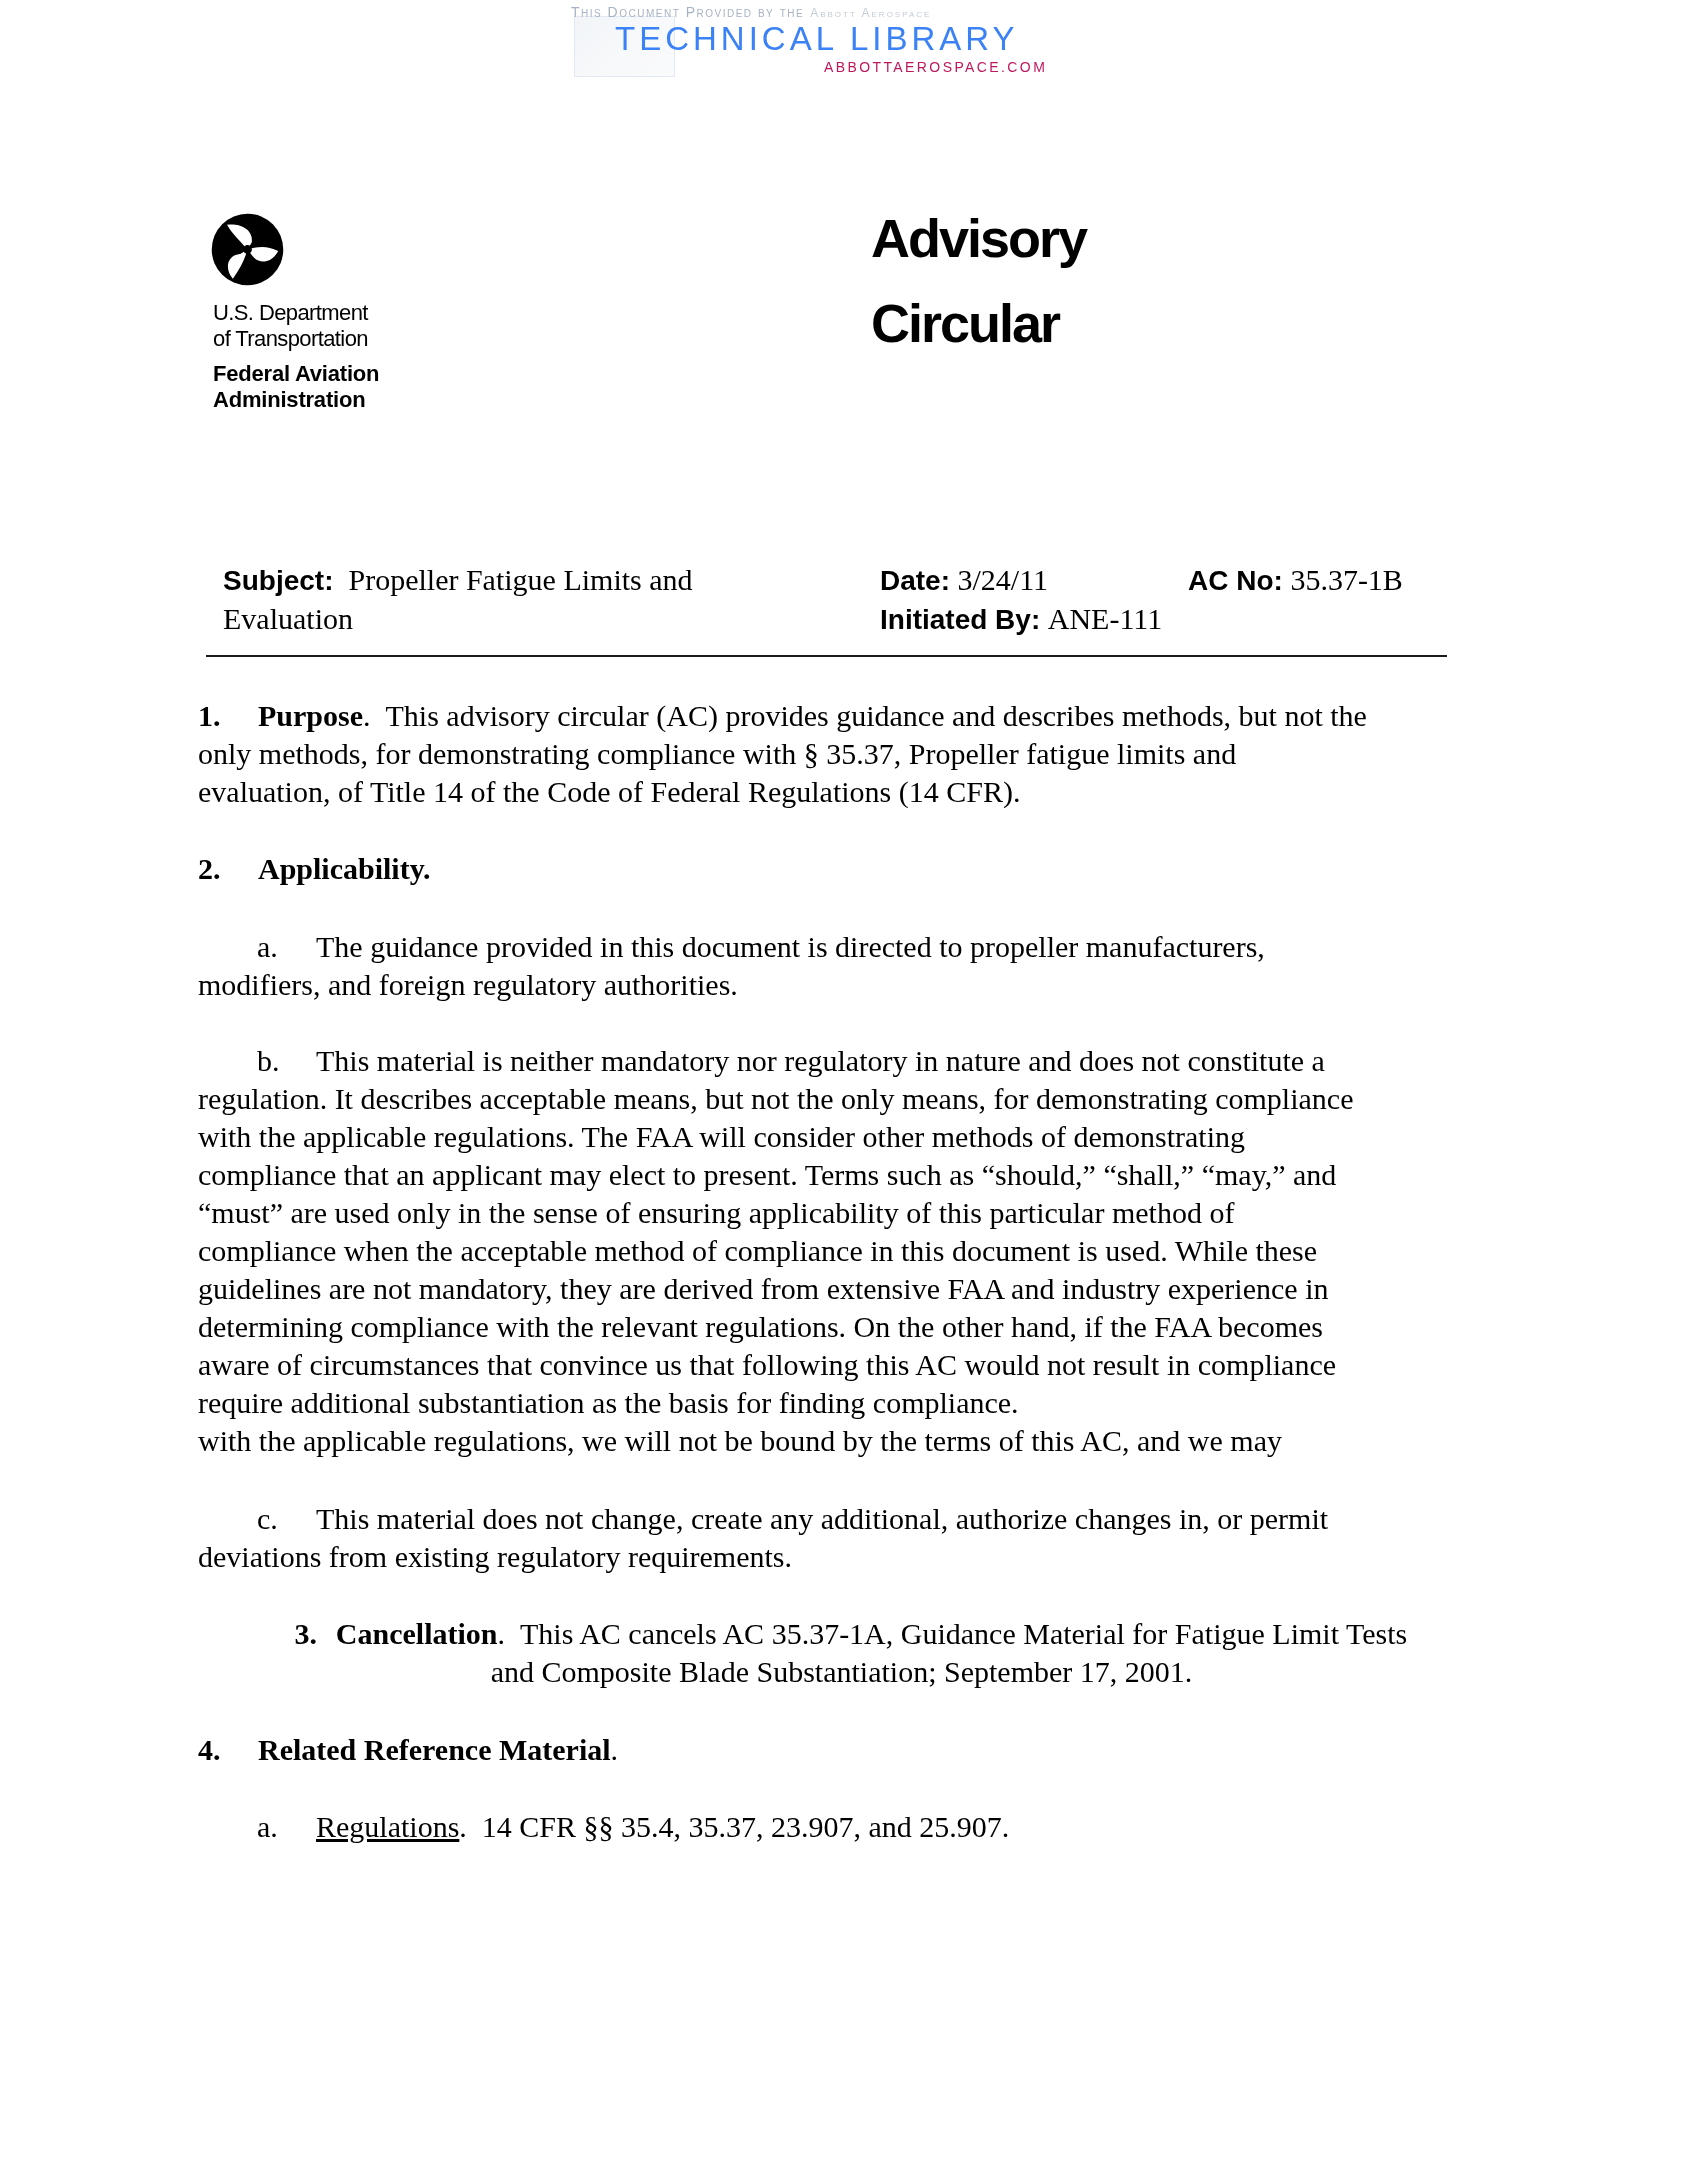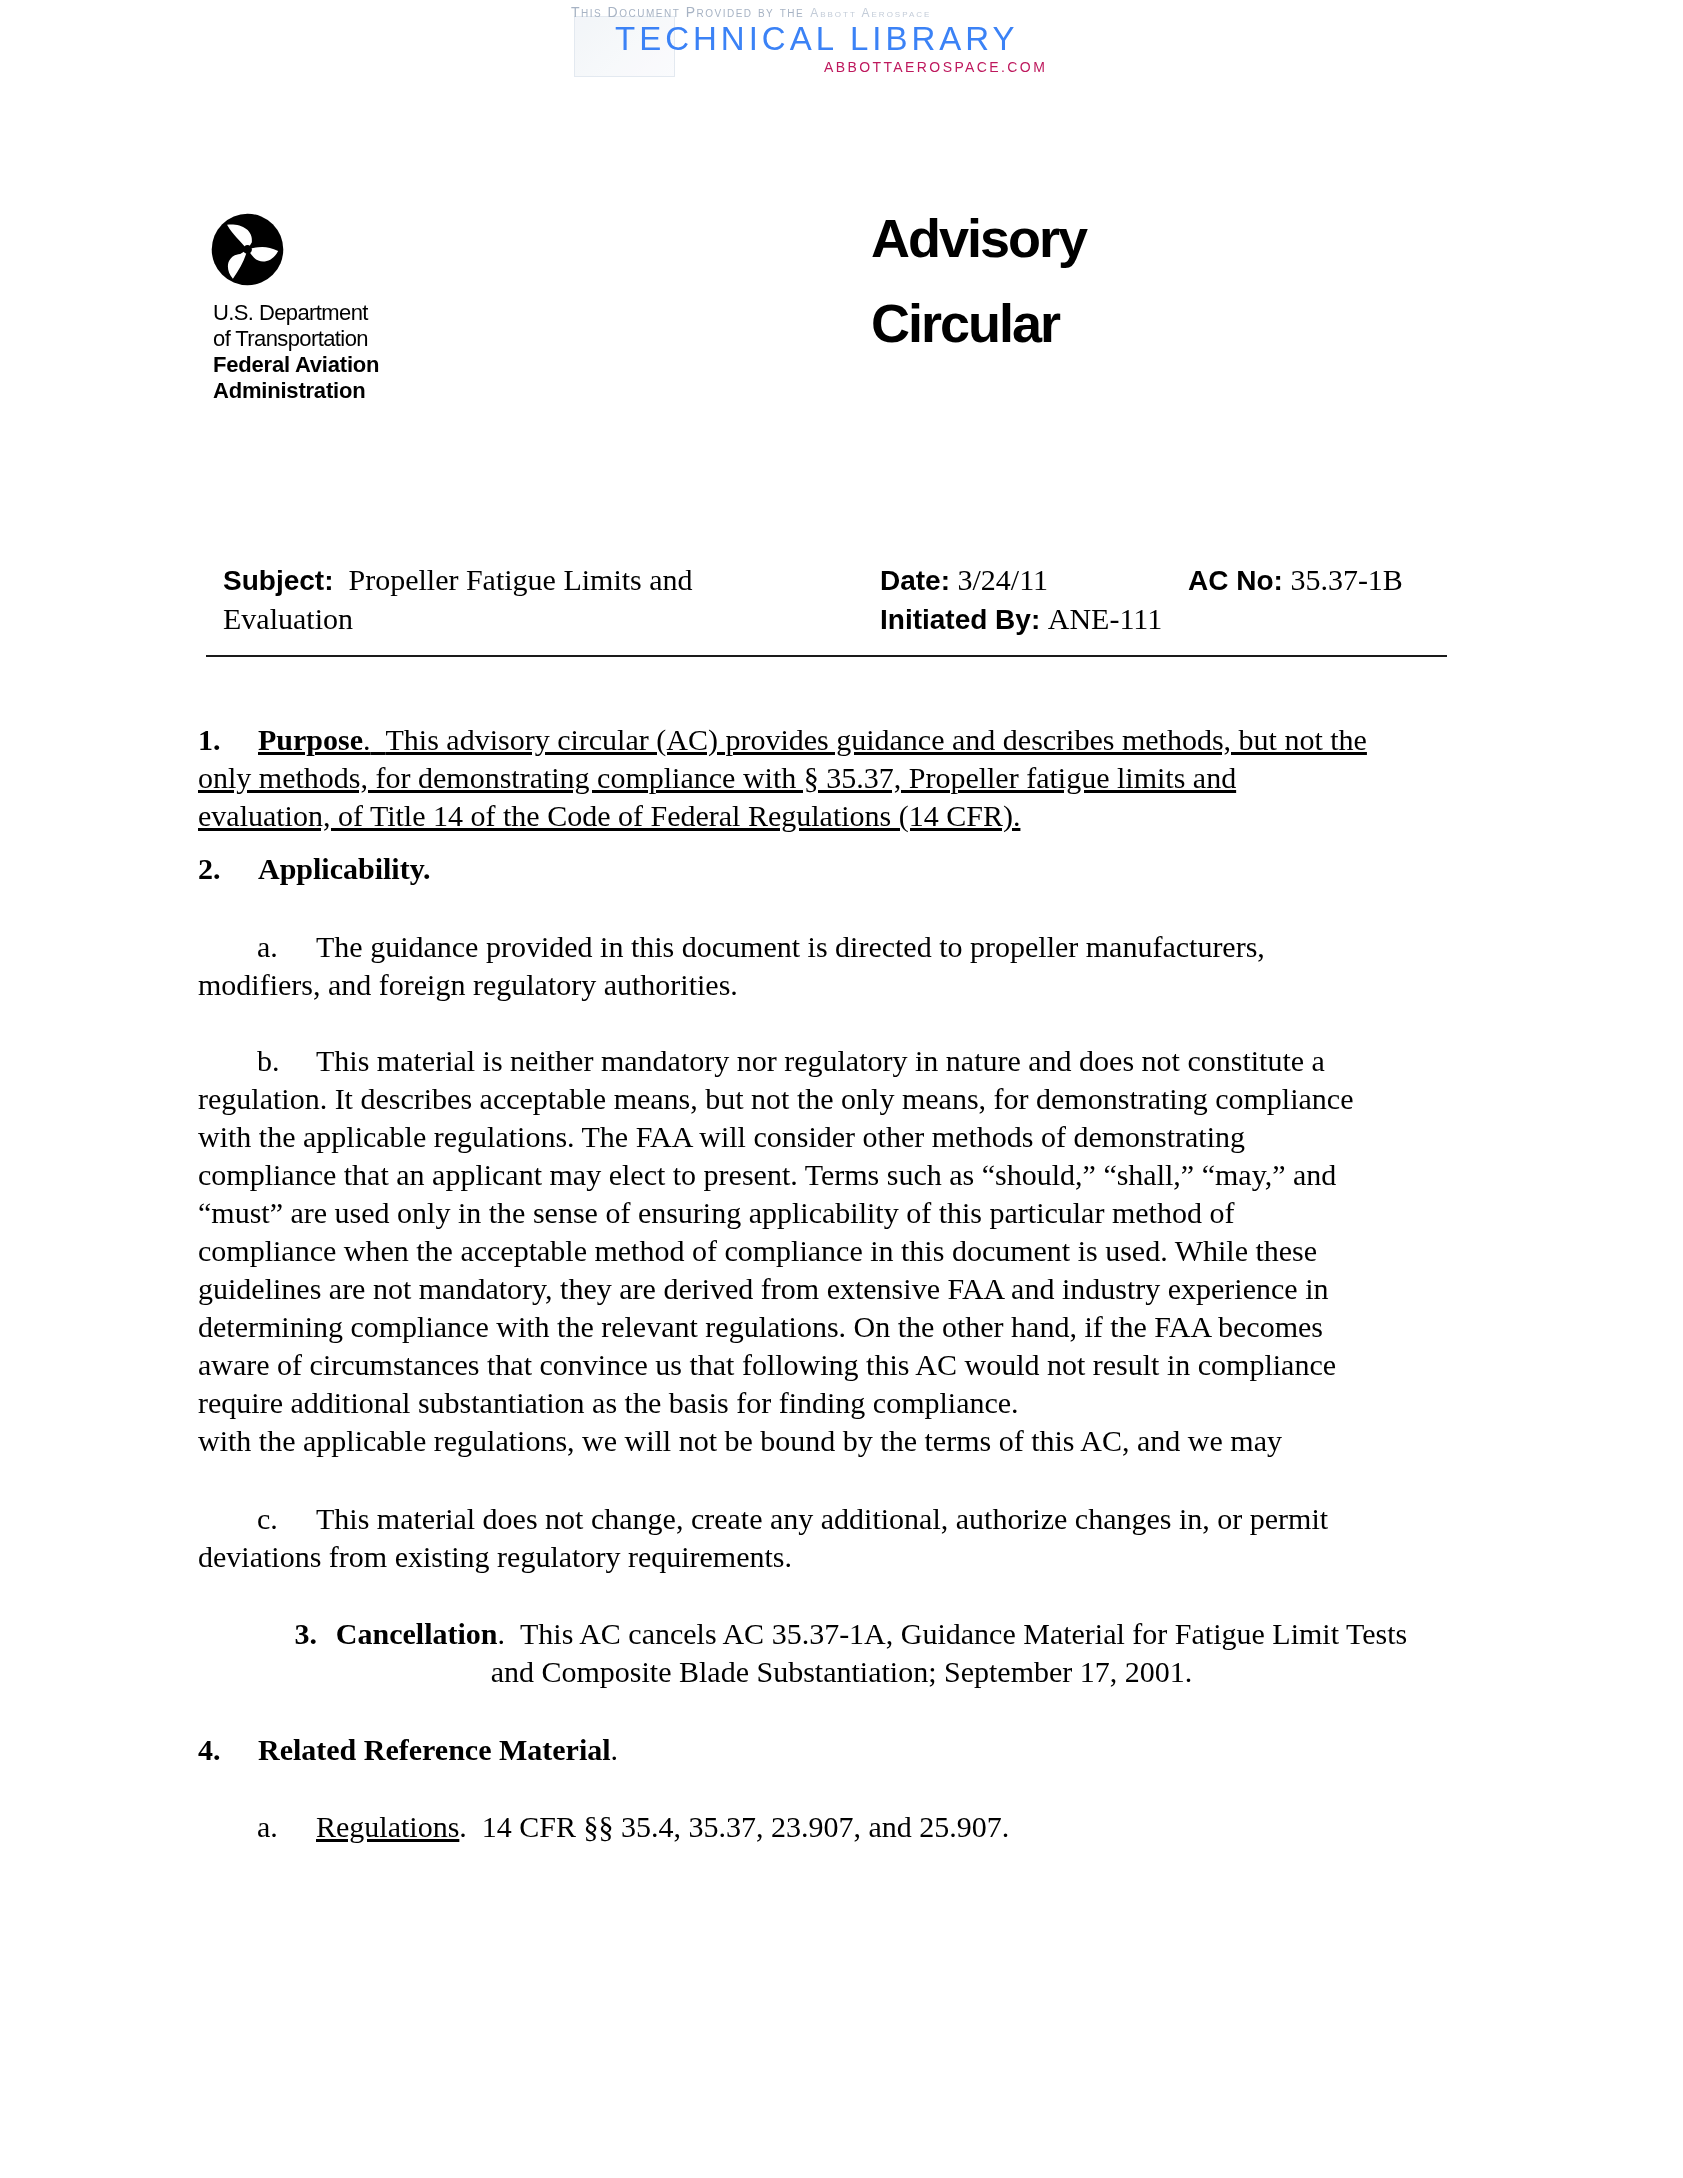--- a/index.html
+++ b/index.html
@@ -14,21 +14,21 @@
     .wm-line1 { position: absolute; left: 2px; top: 0px; font-size: 14px; letter-spacing: 1.5px; color: #a7b3c4; font-variant: small-caps; white-space: nowrap; }
     .wm-line1 .wm-brand { color: #c3ccd8; margin-left: 6px; font-size: 12px; letter-spacing: 2px; }
     .wm-line2 { position: absolute; left: 46px; top: 16px; font-size: 33px; letter-spacing: 4px; color: #3b82f6; white-space: nowrap; font-weight: normal; }
     .wm-line3 { position: absolute; left: 255px; top: 55px; font-size: 14px; letter-spacing: 2.4px; color: #be185d; white-space: nowrap; }
 
     
     .dot-logo { position: absolute; left: 211px; top: 213px; width: 73px; height: 73px; }
     .dept-block { position: absolute; left: 213px; top: 300px; }
     .dept-line { font-size: 22px; letter-spacing: -0.6px; line-height: 26px; white-space: nowrap; }
     .faa-line { font-size: 22px; font-weight: bold; line-height: 26px; white-space: nowrap; letter-spacing: -0.2px; }
-    .faa-first { }
+    .faa-first { margin-top: 9px; }
 
     
     .ac-title { position: absolute; left: 871px; top: 196px; font-weight: bold; font-size: 54px; line-height: 85px; letter-spacing: -2px; }
 
     
     .hdr { position: absolute; top: 561px; font-size: 30px; line-height: 38px; white-space: nowrap; }
     .hdr .lbl { font-family: "Liberation Sans", "DejaVu Sans", sans-serif; font-weight: bold; font-size: 28px; }
     .hdr .val { font-family: "Liberation Serif", "DejaVu Serif", serif; }
     .hdr-subject { left: 223px; }
     .hdr-date { left: 844px; margin-left: 36px; }
@@ -81,21 +81,21 @@
 </div>
 <div class="hdr hdr-date">
   <div><span class="lbl">Date:</span> <span class="val">3/24/11</span></div>
   <div><span class="lbl">Initiated By:</span> <span class="val">ANE-111</span></div>
 </div>
 <div class="hdr hdr-acno">
   <div><span class="lbl">AC No:</span> <span class="val">35.37-1B</span></div>
 </div>
 <div class="rule"></div>
 
-<div class="para serif" style="top:721px;text-decoration:underline;">
+<div class="para serif" style="top:697px;">
   <div><span class="num">1.</span><span class="head">Purpose</span><span>.</span>&nbsp;&nbsp;<span>This advisory circular (AC) provides guidance and describes methods, but not the</span></div>
   <div>only methods, for demonstrating compliance with § 35.37, Propeller fatigue limits and</div>
   <div>evaluation, of Title 14 of the Code of Federal Regulations (14 CFR).</div>
 </div>
 
 <div class="para serif" style="top:850px;">
   <div><span class="num">2.</span><span class="head">Applicability.</span></div>
 </div>
 
 <div class="para serif" style="top:928px;">

